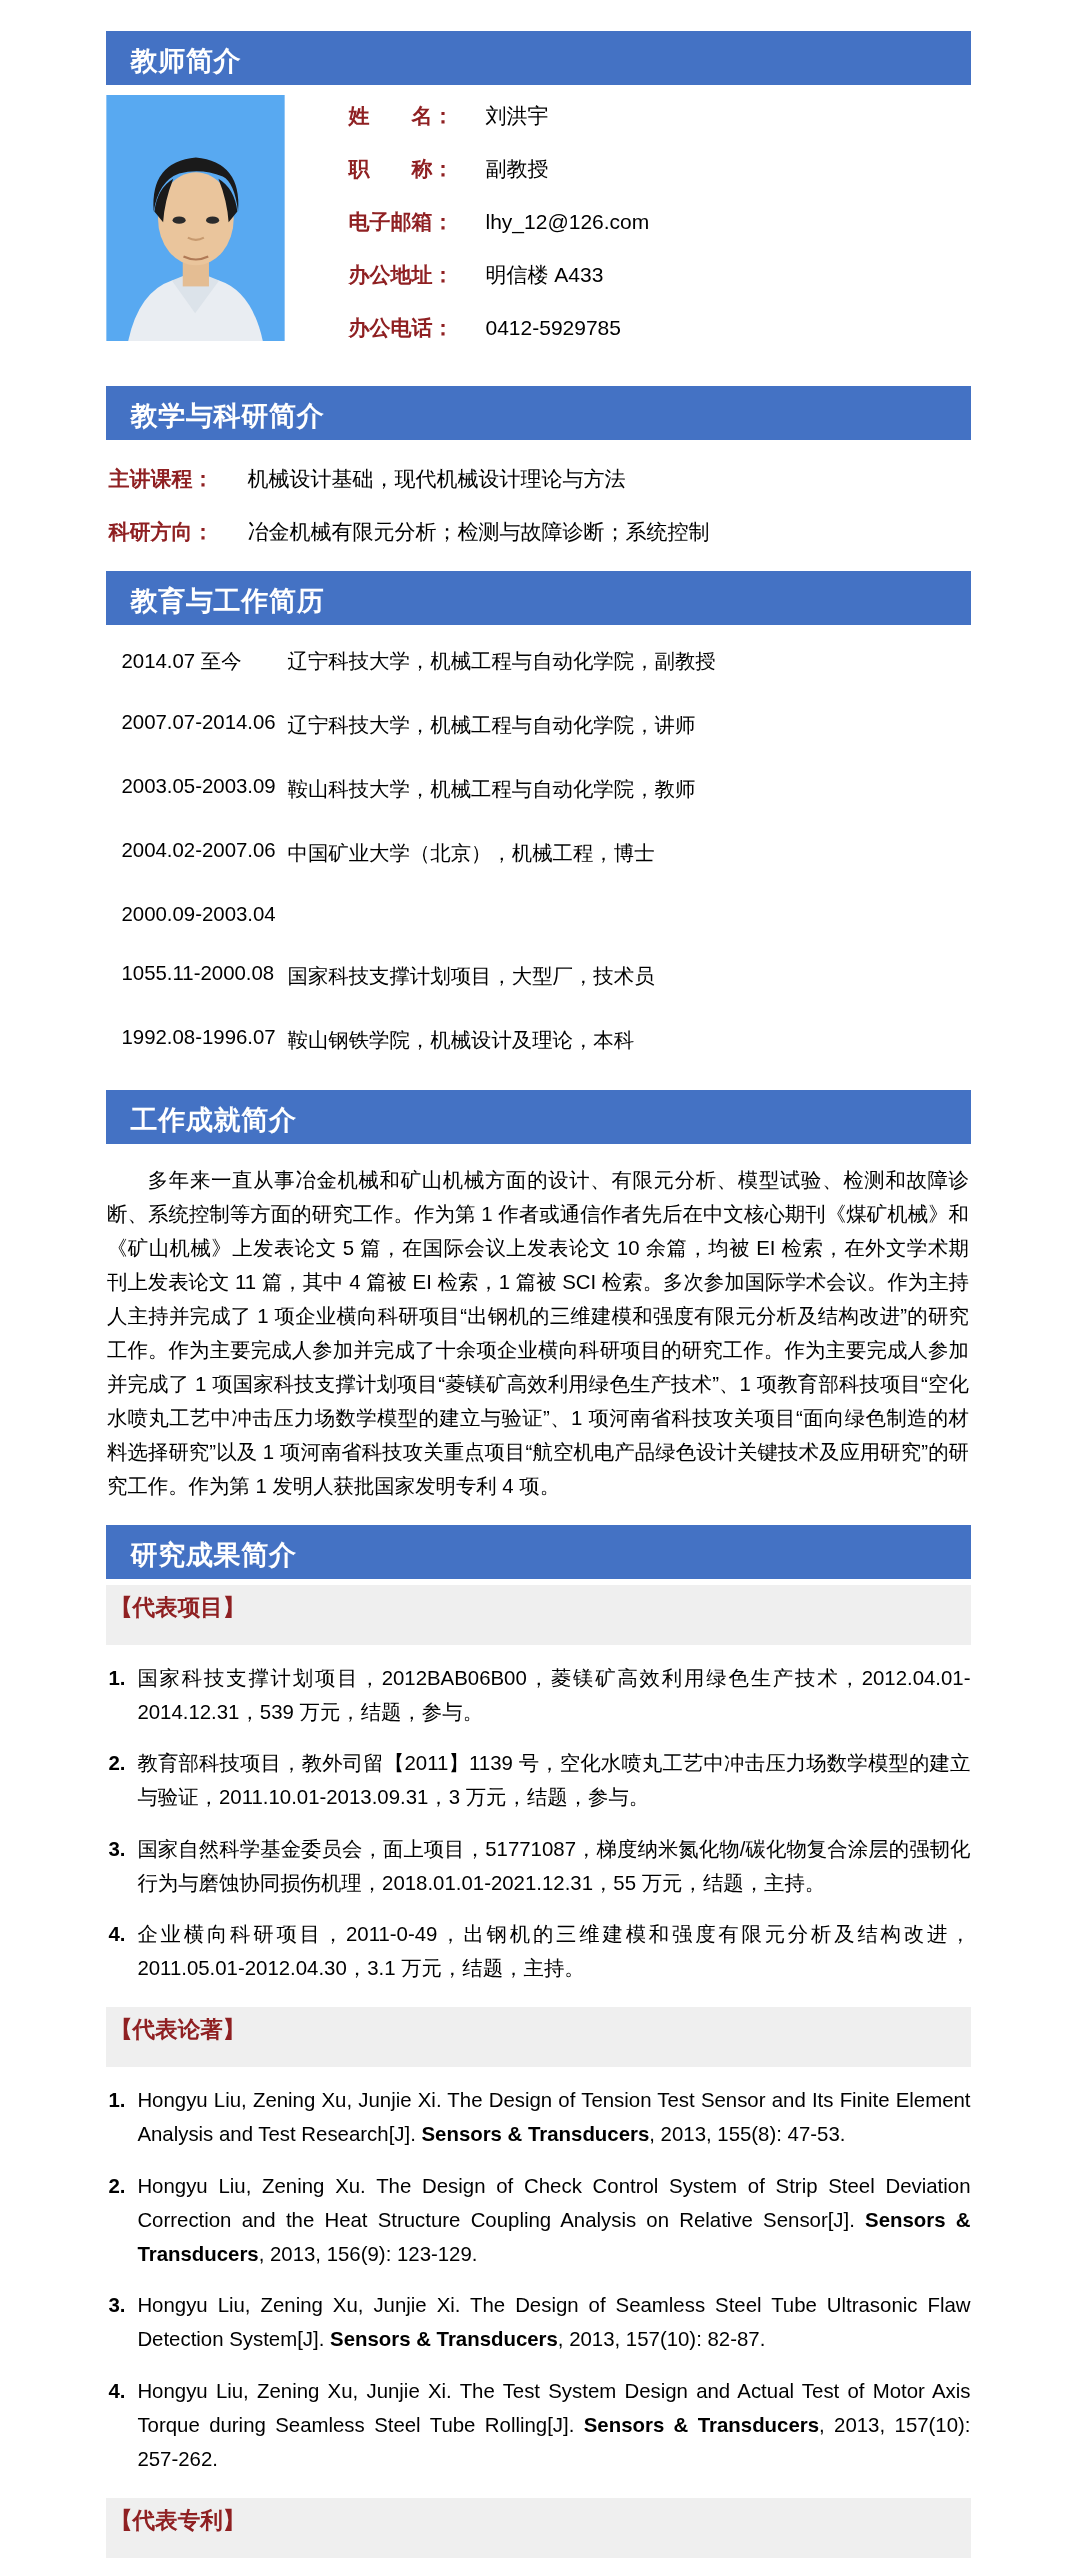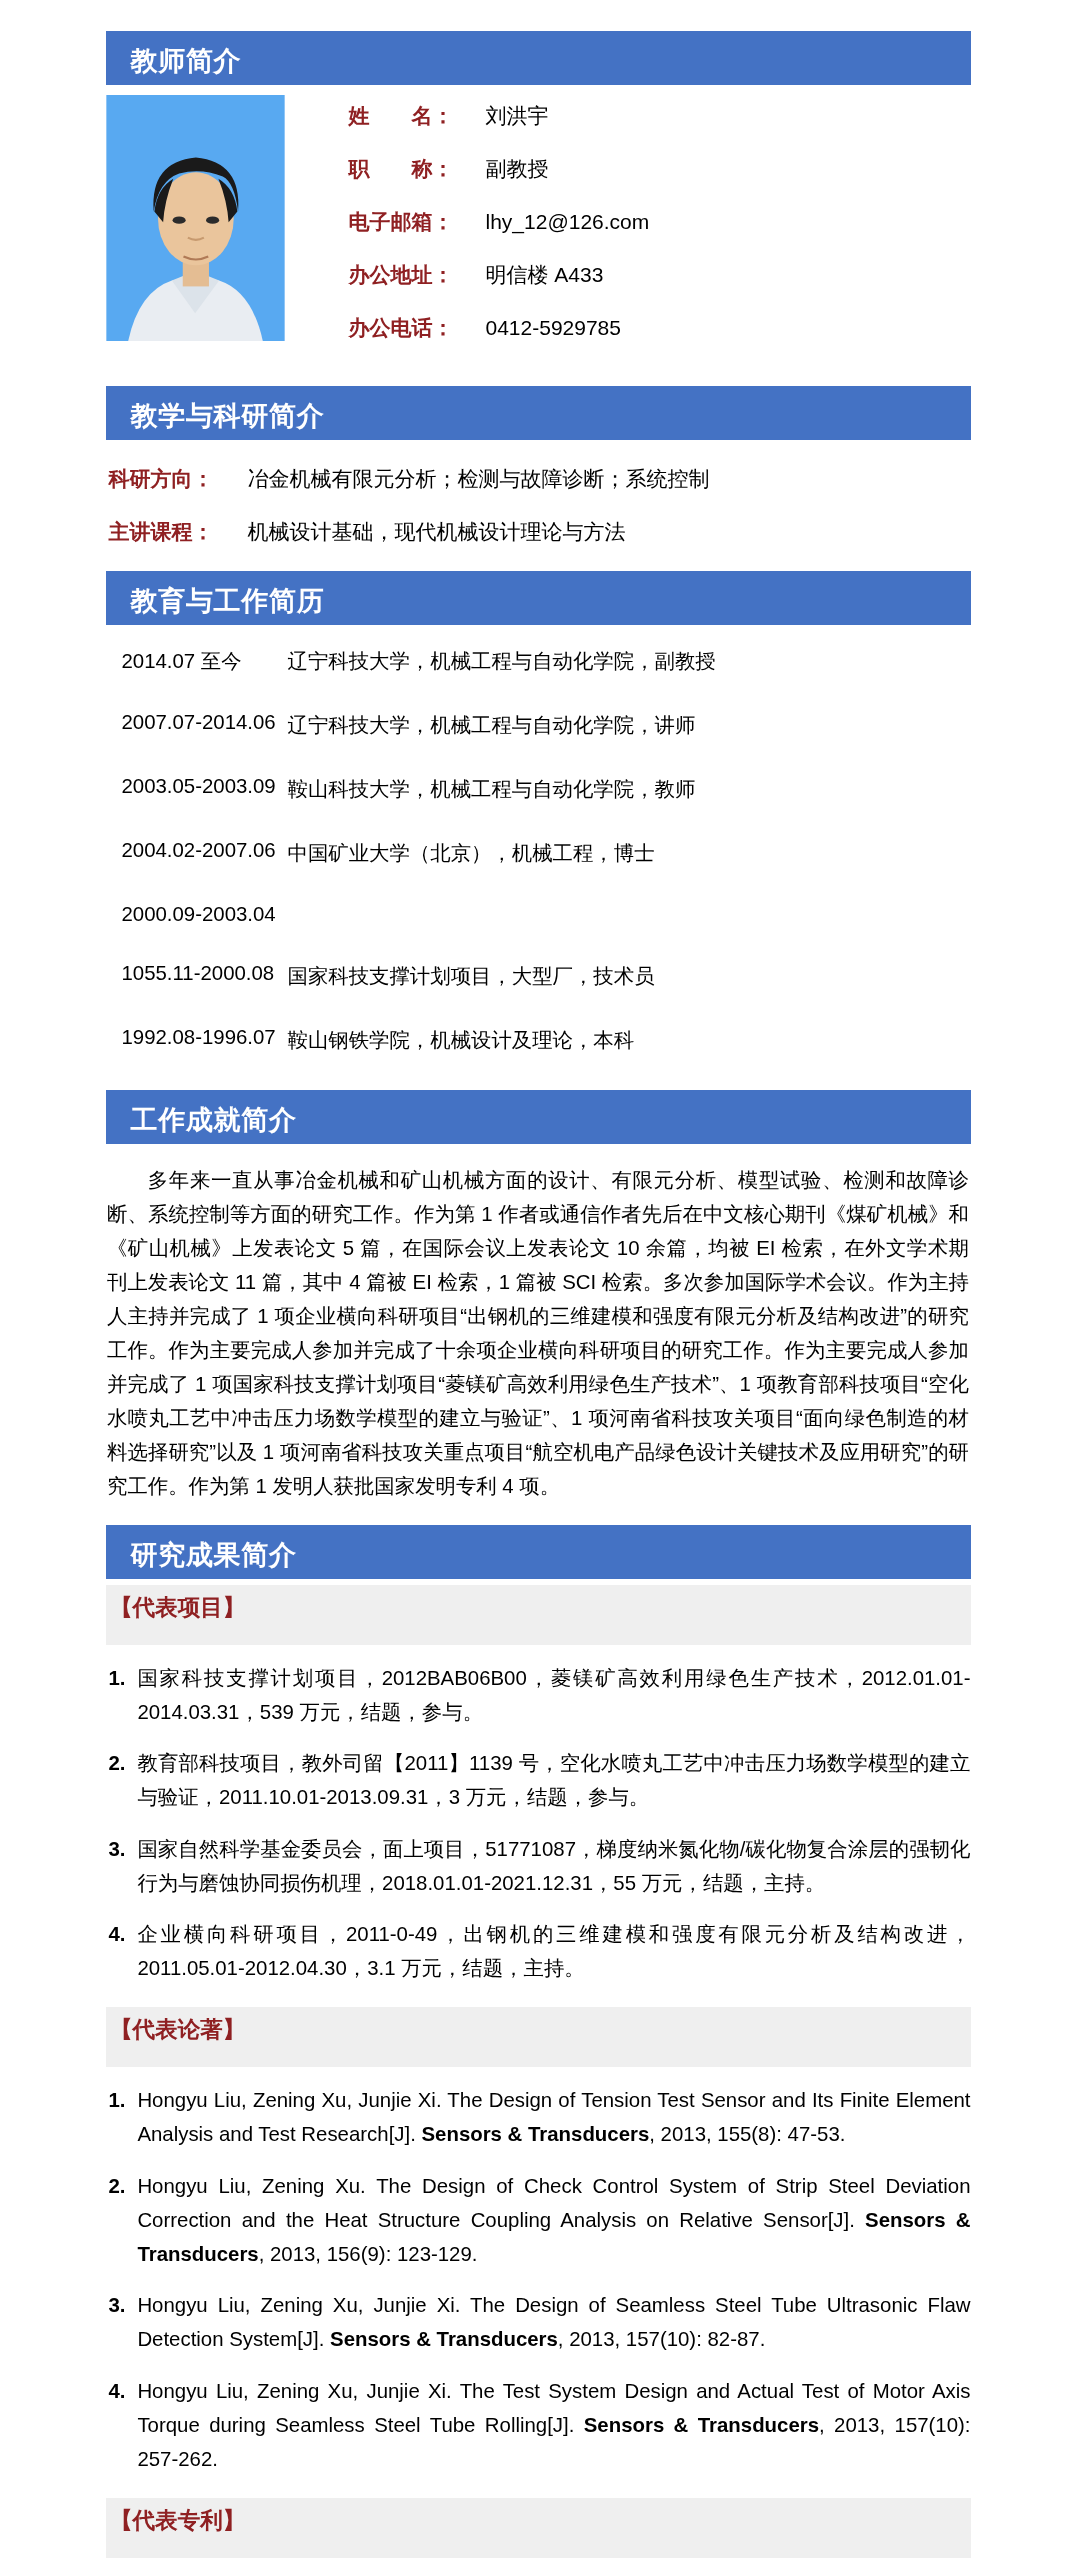--- a/index.html
+++ b/index.html
@@ -173,27 +173,27 @@
         <span class="info-label">办公电话：</span>
         <span class="info-value">0412-5929785</span>
       </div>
     </div>
   </div>
 
   <div class="banner">
     <span>教学与科研简介</span>
   </div>
   <div class="kv-row">
+    <span class="kv-label">主讲课程：</span>
+    <span class="kv-value">机械设计基础，现代机械设计理论与方法</span>
+  </div>
+  <div class="kv-row">
     <span class="kv-label">科研方向：</span>
     <span class="kv-value">冶金机械有限元分析；检测与故障诊断；系统控制</span>
   </div>
-  <div class="kv-row">
-    <span class="kv-label">主讲课程：</span>
-    <span class="kv-value">机械设计基础，现代机械设计理论与方法</span>
-  </div>
 
   <div class="banner">
     <span>教育与工作简历</span>
   </div>
   <div class="hist">
     <div class="hist-row">
       <span class="hist-date">2014.07 至今</span>
       <span class="hist-detail">辽宁科技大学，机械工程与自动化学院，副教授</span>
     </div>
     <div class="hist-row">
@@ -227,21 +227,21 @@
   <p class="para">多年来一直从事冶金机械和矿山机械方面的设计、有限元分析、模型试验、检测和故障诊断、系统控制等方面的研究工作。作为第 1 作者或通信作者先后在中文核心期刊《煤矿机械》和《矿山机械》上发表论文 5 篇，在国际会议上发表论文 10 余篇，均被 EI 检索，在外文学术期刊上发表论文 11 篇，其中 4 篇被 EI 检索，1 篇被 SCI 检索。多次参加国际学术会议。作为主持人主持并完成了 1 项企业横向科研项目“出钢机的三维建模和强度有限元分析及结构改进”的研究工作。作为主要完成人参加并完成了十余项企业横向科研项目的研究工作。作为主要完成人参加并完成了 1 项国家科技支撑计划项目“菱镁矿高效利用绿色生产技术”、1 项教育部科技项目“空化水喷丸工艺中冲击压力场数学模型的建立与验证”、1 项河南省科技攻关项目“面向绿色制造的材料选择研究”以及 1 项河南省科技攻关重点项目“航空机电产品绿色设计关键技术及应用研究”的研究工作。作为第 1 发明人获批国家发明专利 4 项。</p>
 
   <div class="banner">
     <span>研究成果简介</span>
   </div>
 
   <div class="subheader">【代表项目】</div>
   <div class="olist">
     <div class="oli">
       <span class="oli-num">1.</span>
-      <span class="oli-text">国家科技支撑计划项目，2012BAB06B00，菱镁矿高效利用绿色生产技术，2012.01.01-2014.03.31，539 万元，结题，参与。</span>
+      <span class="oli-text">国家科技支撑计划项目，2012BAB06B00，菱镁矿高效利用绿色生产技术，2012.04.01-2014.12.31，539 万元，结题，参与。</span>
     </div>
     <div class="oli">
       <span class="oli-num">2.</span>
       <span class="oli-text">教育部科技项目，教外司留【2011】1139 号，空化水喷丸工艺中冲击压力场数学模型的建立与验证，2011.10.01-2013.09.31，3 万元，结题，参与。</span>
     </div>
     <div class="oli">
       <span class="oli-num">3.</span>
       <span class="oli-text">国家自然科学基金委员会，面上项目，51771087，梯度纳米氮化物/碳化物复合涂层的强韧化行为与磨蚀协同损伤机理，2018.01.01-2021.12.31，55 万元，结题，主持。</span>
     </div>
     <div class="oli">

